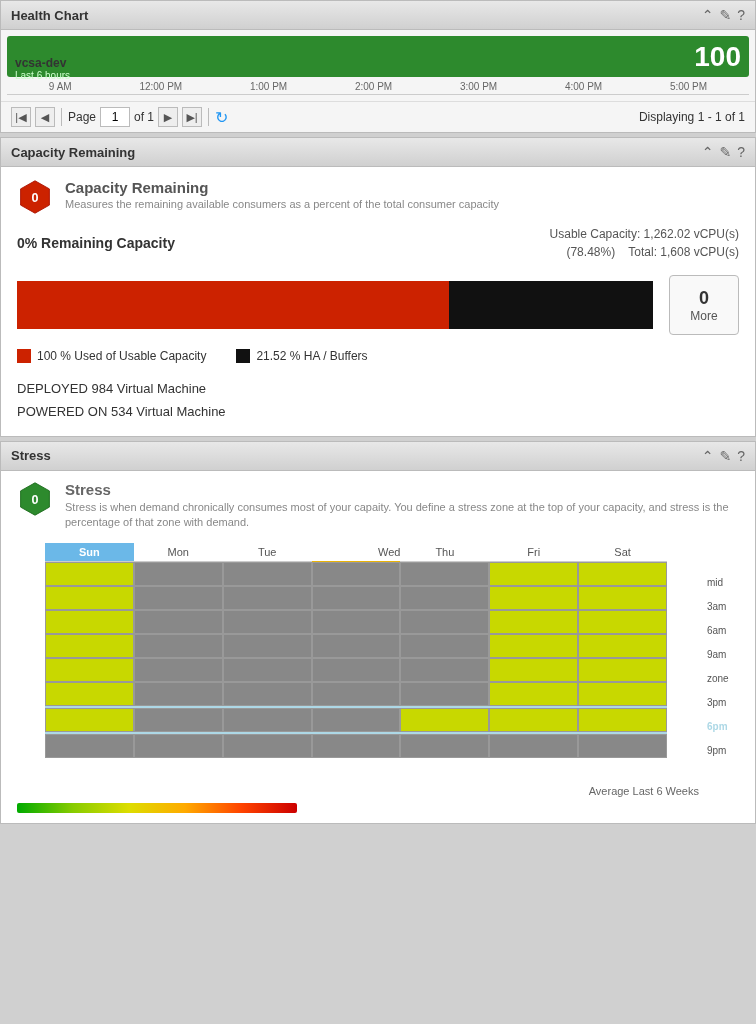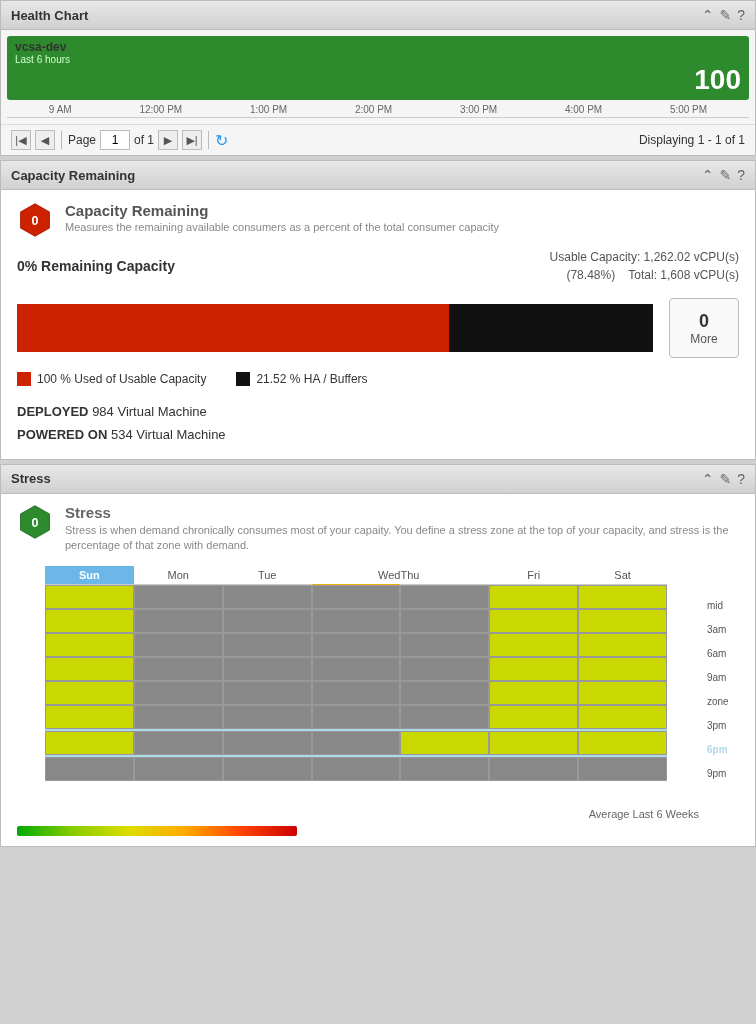--- a/index.html
+++ b/index.html
@@ -47,25 +47,25 @@
 
     
     .health-chart-content {
       padding: 6px;
       background: #f5f5f5;
     }
 
     .health-chart-bar {
       background: #2d8a2d;
       border-radius: 3px;
-      height: 64px;
+      height: 41px;
       position: relative;
       display: flex;
       align-items: flex-start;
-      padding: 4px 8px;
+      padding: 20px 8px;
       margin-bottom: 2px;
     }
 
     .health-chart-server {
       font-weight: bold;
       font-size: 12px;
     }
 
     .health-chart-time {
       font-size: 10px;
@@ -264,21 +264,21 @@
       height: 14px;
       flex-shrink: 0;
     }
 
     .deployed-info {
       font-size: 13px;
       line-height: 1.8;
     }
 
     .deployed-info strong {
-      font-weight: bold;
+      font-weight: normal;
     }
 
     
     .stress-content {
       padding: 10px 16px;
     }
 
     .stress-header-row {
       display: flex;
       align-items: flex-start;
@@ -490,21 +490,21 @@
     </div>
 
     <div class="stress-chart-wrapper">
       <div class="stress-grid-area">
 
         <div style="display:flex;">
           <div style="flex:1;text-align:center;padding:3px 0;font-size:11px;font-weight:bold;background:#6bb8e8;color:#fff;border-bottom:1px solid #ccc;">Sun</div>
           <div style="flex:1;text-align:center;padding:3px 0;font-size:11px;color:#555;border-bottom:1px solid #ccc;">Mon</div>
           <div style="flex:1;text-align:center;padding:3px 0;font-size:11px;color:#555;border-bottom:1px solid #ccc;">Tue</div>
           <div style="flex:1;text-align:right;padding:3px 0;font-size:11px;color:#555;border-bottom:1px solid #eab308;">Wed</div>
-          <div style="flex:1;text-align:left;padding:3px 0;font-size:11px;color:#555;border-bottom:1px solid #ccc;">Thu</div>
+          <div style="flex:1;text-align:center;padding:3px 0;font-size:11px;color:#555;border-bottom:1px solid #ccc;">Thu</div>
           <div style="flex:1;text-align:center;padding:3px 0;font-size:11px;color:#555;border-bottom:1px solid #ccc;">Fri</div>
           <div style="flex:1;text-align:center;padding:3px 0;font-size:11px;color:#555;border-bottom:1px solid #ccc;">Sat</div>
         </div>
 
         <div style="display:flex;">
           <div style="flex:1;height:24px;background:#c8d800;border:0.5px solid #999;"></div>
           <div style="flex:1;height:24px;background:#888;border:0.5px solid #999;"></div>
           <div style="flex:1;height:24px;background:#888;border:0.5px solid #999;"></div>
           <div style="flex:1;height:24px;background:#888;border:0.5px solid #999;"></div>
           <div style="flex:1;height:24px;background:#888;border:0.5px solid #999;"></div>

